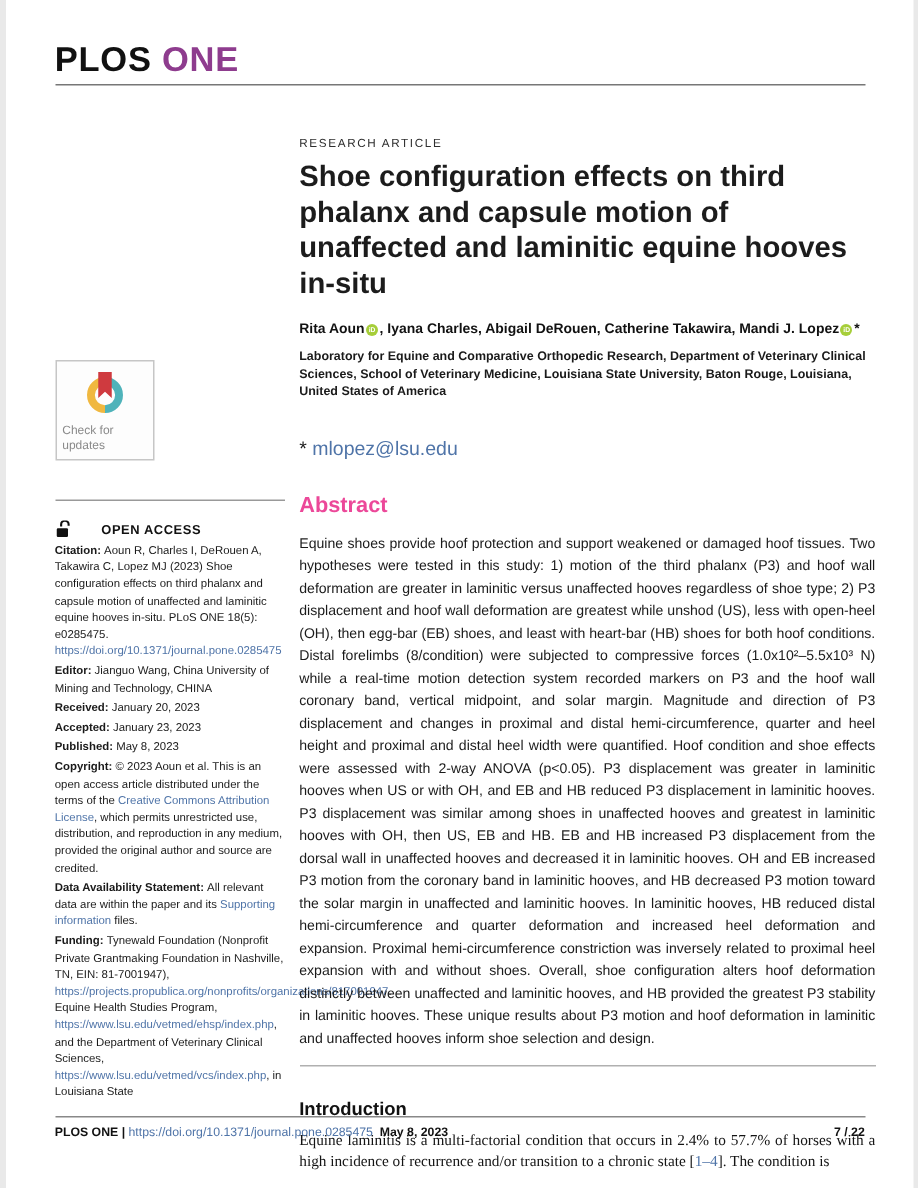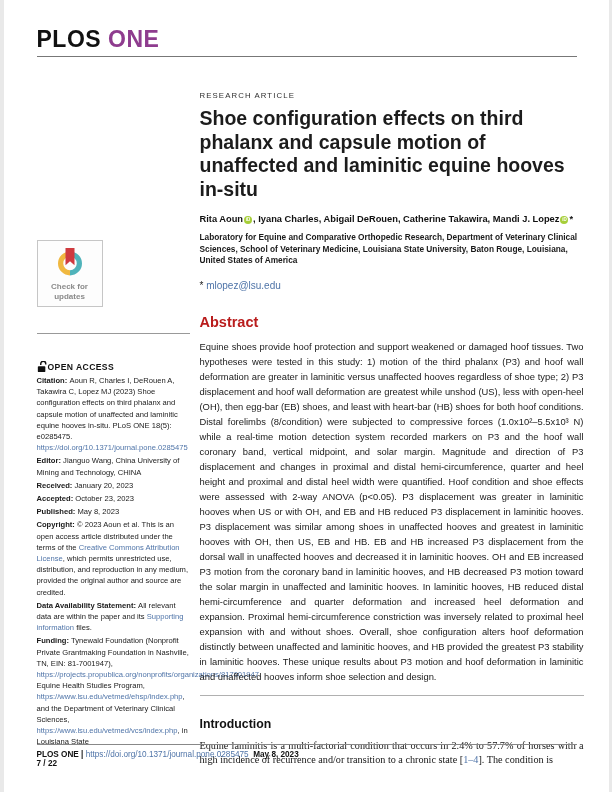--- a/index.html
+++ b/index.html
@@ -12,55 +12,55 @@
   
   .logo { position:absolute; left:33px; top:26px; font-size:23px; font-weight:bold; letter-spacing:0.5px; }
   .logo .plos { color:#111111; }
   .logo .one  { color:#8e3c8e; }
   .header-rule { position:absolute; left:33px; right:32px; top:56px; border-top:1px solid #777; }
 
   
   .sidebar { position:absolute; left:33px; top:240px; width:153px; }
   .check-badge {
     width:66px; border:1px solid #c6c6c6; background:#fdfdfd;
-    padding:6px 4px 5px; text-align:center;font-weight:bold;
+    padding:6px 4px 5px; 
   }
   .check-badge .cm-logo { display:block; margin:0 auto 3px; }
   .check-badge .cb-text { font-size:8px; line-height:9.5px; color:#8a8a8a; }
   .sb-rule { border-top:1px solid #999; margin-top:26px; width:153px; }
-  .oa-row { display:flex; align-items:center; gap:1px; margin-top:27px; }
+  .oa-row { display:flex; align-items:center; gap:21px; margin-top:13px; }
   .oa-row .oa-label { font-size:8.6px; font-weight:bold; letter-spacing:0.4px; color:#111; }
   .sb-par { font-size:7.6px; line-height:11.2px; margin-top:2px; color:#1a1a1a; }
   .sb-par b { font-weight:bold; }
   a.lnk, span.lnk { color:#4f74a8; text-decoration:none; cursor:pointer; }
 
   
   .main { position:absolute; left:196px; top:91px; width:384px; }
   .kicker { font-size:7.8px; letter-spacing:1.1px; color:#2e2e2e; }
   .title { margin-top:7px; font-size:19.5px; line-height:23.5px; color:#1c1c1c; font-weight:bold; }
   .authors { margin-top:13px; font-size:9.3px; font-weight:bold; color:#111; }
   .orcid {
     display:inline-block; width:8px; height:8px; border-radius:50%;
     background:#a6ce39; color:#fff; font-size:4.5px; font-weight:bold;
     text-align:center; line-height:8px; vertical-align:1px; margin:0 1px;
   }
   .affiliation { margin-top:8px; font-size:8.3px; line-height:11.6px; color:#1a1a1a;font-weight:bold; }
-  .email-line { margin-top:13px; font-size:10px; }
-  .abstract-head { margin-top:23px; font-size:14.5px; font-weight:bold; color:#b91c1c; }
+  .email-line { margin-top:24px; font-size:13px; }
+  .abstract-head { margin-top:23px; font-size:14.5px; font-weight:bold; color:#ec4899; }
   .abstract-body { margin-top:9px; font-size:9.4px; line-height:15px; text-align:justify; color:#1a1a1a; }
   .divider { margin-top:11px; border-top:1px solid #b0b0b0; }
   .intro-head { margin-top:21px; font-size:12.3px; font-weight:bold; color:#111; }
   .intro-body {
     margin-top:8px; font-family:"Liberation Serif", serif;
     font-size:10.2px; line-height:14.5px; text-align:justify; color:#141414;
   }
 
   
   .footer-rule { position:absolute; left:33px; right:32px; top:744px; border-top:1px solid #888; }
-  .footer { position:absolute; left:33px; right:32px; top:750px; display:flex; justify-content:space-between; font-size:8.2px;flex-direction:column; }
+  .footer { position:absolute; left:33px; right:32px; top:750px; display:flex; justify-content:space-between; font-size:8.2px; }
   .footer .fl { display:flex; gap:0; white-space:pre; }
   .footer .strong { font-weight:bold; color:#111; }
 </style>
 </head>
 <body>
 
 <div class="page">
 
   <div class="logo">
     <span class="plos">PLOS </span><span class="one">ONE</span>
@@ -88,21 +88,21 @@
       </svg>
       <span class="oa-label">OPEN ACCESS</span>
     </div>
 
     <p class="sb-par"><b>Citation: </b><span>Aoun R, Charles I, DeRouen A, Takawira C, Lopez MJ (2023) Shoe configuration effects on third phalanx and capsule motion of unaffected and laminitic equine hooves in-situ. PLoS ONE 18(5): e0285475. </span><span class="lnk">https://doi.org/10.1371/journal.pone.0285475</span></p>
 
     <p class="sb-par"><b>Editor: </b><span>Jianguo Wang, China University of Mining and Technology, CHINA</span></p>
 
     <p class="sb-par"><b>Received: </b><span>January 20, 2023</span></p>
 
-    <p class="sb-par"><b>Accepted: </b><span>October 23, 2023</span></p>
+    <p class="sb-par"><b>Accepted: </b><span>January 23, 2023</span></p>
 
     <p class="sb-par"><b>Published: </b><span>May 8, 2023</span></p>
 
     <p class="sb-par"><b>Copyright: </b><span>© 2023 Aoun et al. This is an open access article distributed under the terms of the </span><span class="lnk">Creative Commons Attribution License</span><span>, which permits unrestricted use, distribution, and reproduction in any medium, provided the original author and source are credited.</span></p>
 
     <p class="sb-par"><b>Data Availability Statement: </b><span>All relevant data are within the paper and its </span><span class="lnk">Supporting information</span><span> files.</span></p>
 
     <p class="sb-par"><b>Funding: </b><span>Tynewald Foundation (Nonprofit Private Grantmaking Foundation in Nashville, TN, EIN: 81-7001947), </span><span class="lnk">https://projects.propublica.org/nonprofits/organizations/817001947</span><span>. Equine Health Studies Program, </span><span class="lnk">https://www.lsu.edu/vetmed/ehsp/index.php</span><span>, and the Department of Veterinary Clinical Sciences, </span><span class="lnk">https://www.lsu.edu/vetmed/vcs/index.php</span><span>, in Louisiana State</span></p>
   </div>
 

